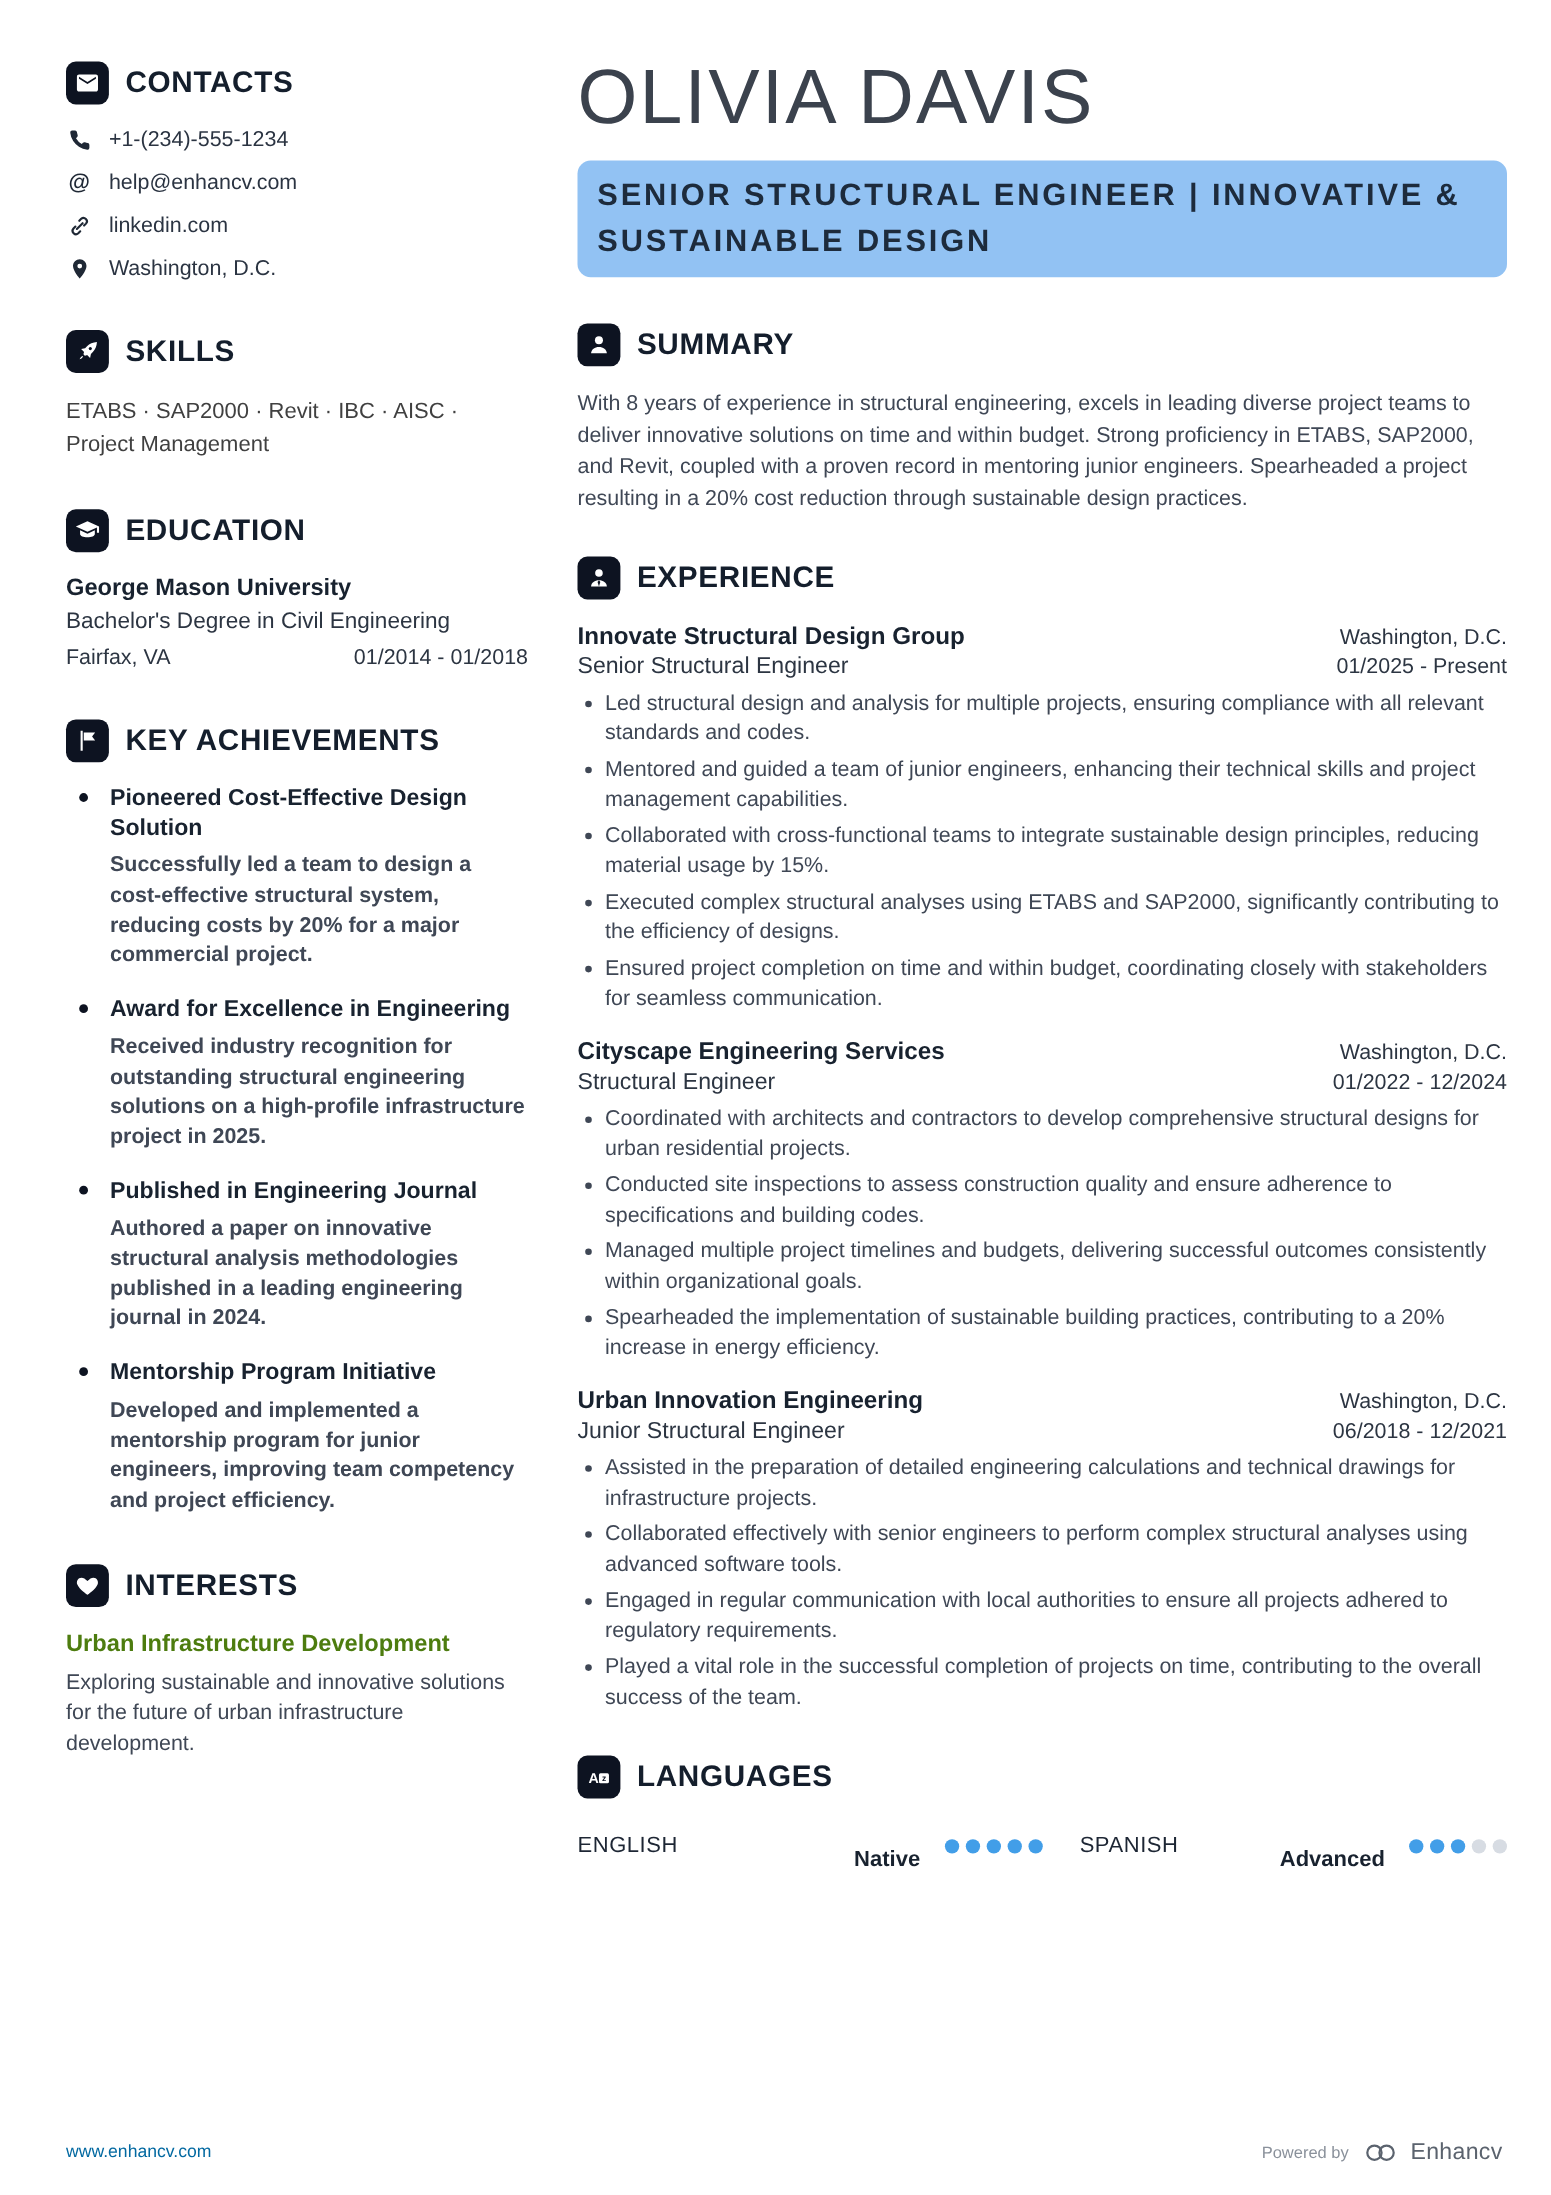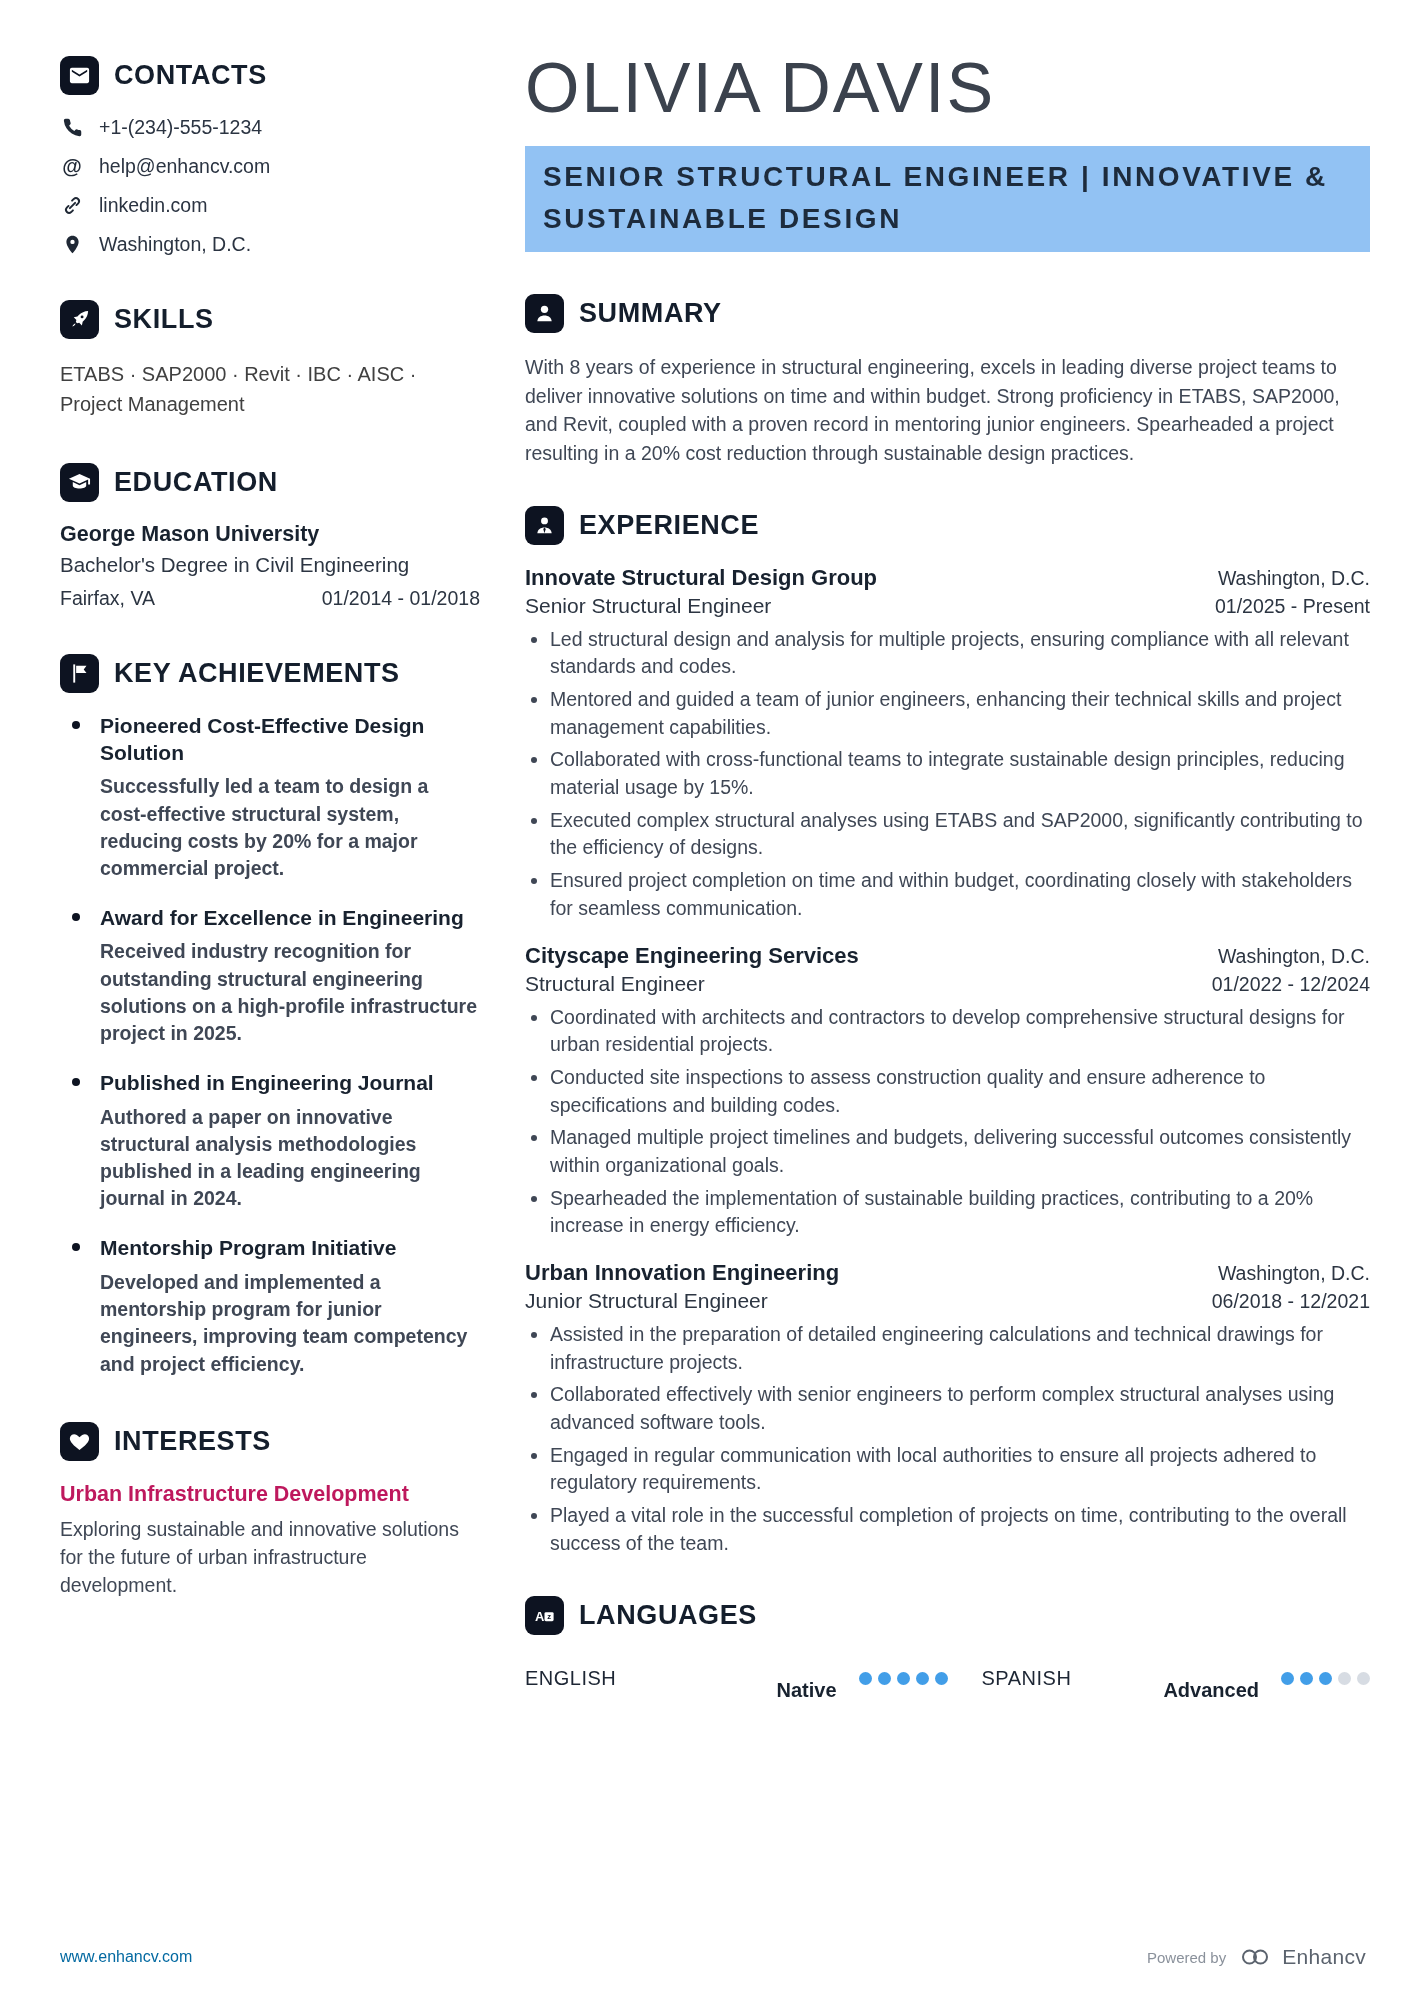--- a/index.html
+++ b/index.html
@@ -43,30 +43,30 @@
 
   .edu-school { font-size:21.5px; font-weight:700; color:#18222f; margin-bottom:4px; }
   .edu-degree { font-size:20.5px; color:#2c3542; line-height:1.35; }
   .edu-row { display:flex; justify-content:space-between; font-size:19.5px; color:#2c3542; margin-top:8px; }
 
   .ach-item { position:relative; padding-left:40px; margin-bottom:22px; }
   .ach-dot { position:absolute; left:12px; top:8px; width:8px; height:8px; border-radius:50%; background:#0d1321; }
   .ach-title { font-size:21px; font-weight:700; color:#18222f; line-height:1.28; margin-bottom:7px; }
   .ach-desc { font-size:19.5px; line-height:1.4; color:#3f4755;font-weight:bold; }
 
-  .int-title { font-size:21.5px; font-weight:700; color:#be185d; line-height:1.28; margin-bottom:8px; }
+  .int-title { font-size:21.5px; font-weight:700; color:#4d7c0f; line-height:1.28; margin-bottom:8px; }
   .int-desc { font-size:19.5px; line-height:1.42; color:#3f4755; }
 
   
   .name {
     font-size:70px; font-weight:300; letter-spacing:2px;
     color:#3b424d; margin-top:-8px; margin-bottom:18px;
   }
   .title-bar {
-    background:#92c2f3; color:#1d2b3c; border-radius:0;
+    background:#92c2f3; color:#1d2b3c; border-radius:12px;
     font-size:28px; font-weight:700; letter-spacing:2.6px;
     line-height:1.5; padding:10px 40px 12px 18px;
     margin-bottom:42px;
   }
   .main section { margin-bottom:38px; }
   .summary-text { font-size:19.5px; line-height:1.47; color:#3f4755; }
 
   .job { margin-bottom:20px; }
   .job-row { display:flex; justify-content:space-between; align-items:baseline; }
   .company { font-size:22px; font-weight:700; color:#18222f; }

